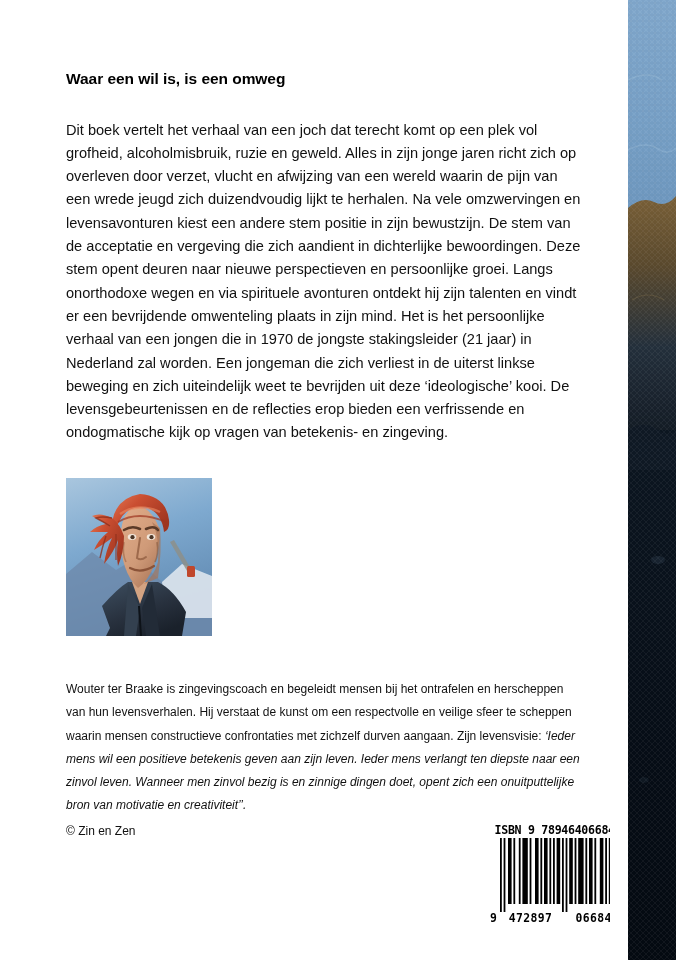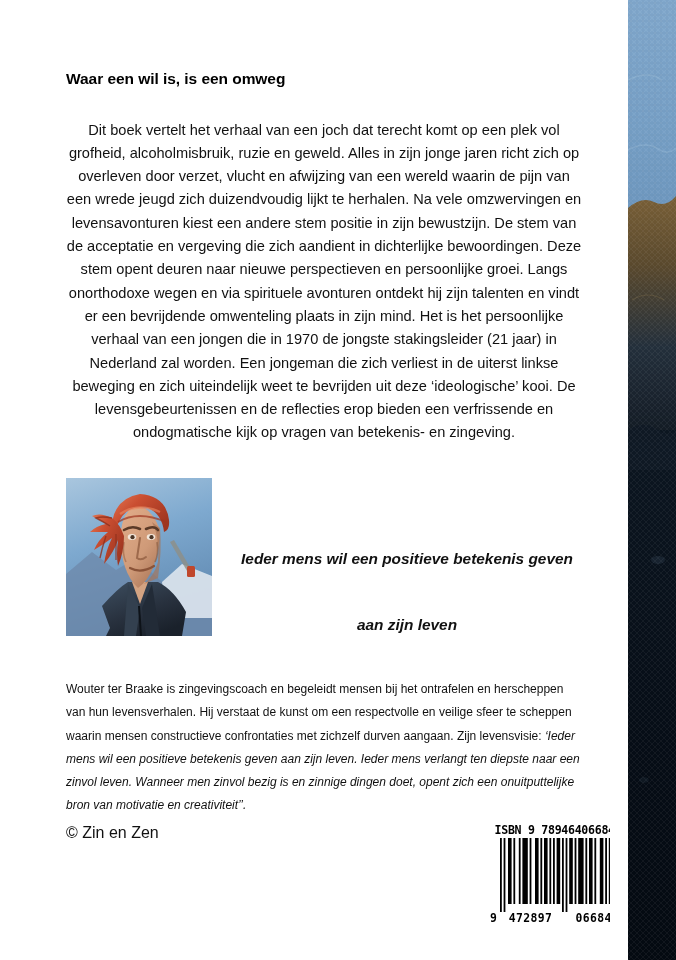--- a/index.html
+++ b/index.html
@@ -56,21 +56,21 @@
 
   
   #blurb-body {
     position: absolute;
     top: 104px;
     left: 0;
     width: 516px;
     font-size: 14.6px;
     line-height: 23.3px;
     color: #111111;
-    text-align: center;
+    text-align: left;
     white-space: pre-line;
   }
 
   
   #quote-band {
     position: absolute;
     top: 478px;
     left: 0;
     width: 516px;
     height: 162px;
@@ -112,21 +112,21 @@
     color: #111111;
     white-space: pre-line;
   }
   #author-bio .quoted { font-style: italic; }
 
   
   #imprint {
     position: absolute;
     top: 824px;
     left: 0;
-    font-size: 16px;
+    font-size: 12px;
     color: #111111;
   }
 
   
   #barcode-block {
     position: absolute;
     left: 424px;
     top: 824px;
     width: 136px;
   }
@@ -243,25 +243,20 @@
             <path d="M46 44 Q50 20 74 16 Q100 18 103 42 Q104 52 98 54 Q96 36 82 30 Q62 26 54 42 Q50 52 46 44 Z" fill="url(#scarfG)"></path>
             <path d="M46 40 Q34 34 26 38 Q34 42 40 46 Q30 48 24 54 Q34 54 42 54 Q32 62 28 72 Q38 66 46 60 Q40 72 38 86 Q48 74 52 62 Q50 76 52 88 Q58 74 58 58 Q54 46 46 40 Z" fill="url(#scarfG)"></path>
             <path d="M46 40 Q36 38 30 40 Q38 44 44 48" stroke="#8d2f1d" stroke-width="1.4" fill="none" opacity="0.8"></path>
             <path d="M40 58 Q36 70 34 80" stroke="#8d2f1d" stroke-width="1.4" fill="none" opacity="0.8"></path>
             <path d="M50 56 Q50 70 50 82" stroke="#8d2f1d" stroke-width="1.4" fill="none" opacity="0.7"></path>
             <path d="M54 36 Q72 24 94 34" stroke="#e8855f" stroke-width="2.4" fill="none" opacity="0.65"></path>
             <path d="M52 44 Q72 32 100 44" stroke="#9c3520" stroke-width="1.8" fill="none" opacity="0.7"></path>
           </svg>
         </div>
 
-        <div id="pull-quote">
-          <span>Ieder mens wil een positieve betekenis geven</span>
-          <br>
-          <span>aan zijn leven</span>
-        </div>
 
       </div>
 
       <p id="author-bio"><span>Wouter ter Braake is zingevingscoach en begeleidt mensen bij het ontrafelen en herscheppen van hun levensverhalen. Hij verstaat de kunst om een respectvolle en veilige sfeer te scheppen waarin mensen constructieve confrontaties met zichzelf durven aangaan. Zijn levensvisie: </span><span class="quoted">‘Ieder mens wil een positieve betekenis geven aan zijn leven. Ieder mens verlangt ten diepste naar een zinvol leven. Wanneer men zinvol bezig is en zinnige dingen doet, opent zich een onuitputtelijke bron van motivatie en creativiteit’’.</span></p>
 
       <div id="imprint">© Zin en Zen</div>
 
       <div id="barcode-block">
         <div id="isbn-text">ISBN 9 789464066845</div>
         <svg id="barcode-bars" width="136" height="74" viewBox="0 0 136 74" xmlns="http://www.w3.org/2000/svg" aria-hidden="true">

